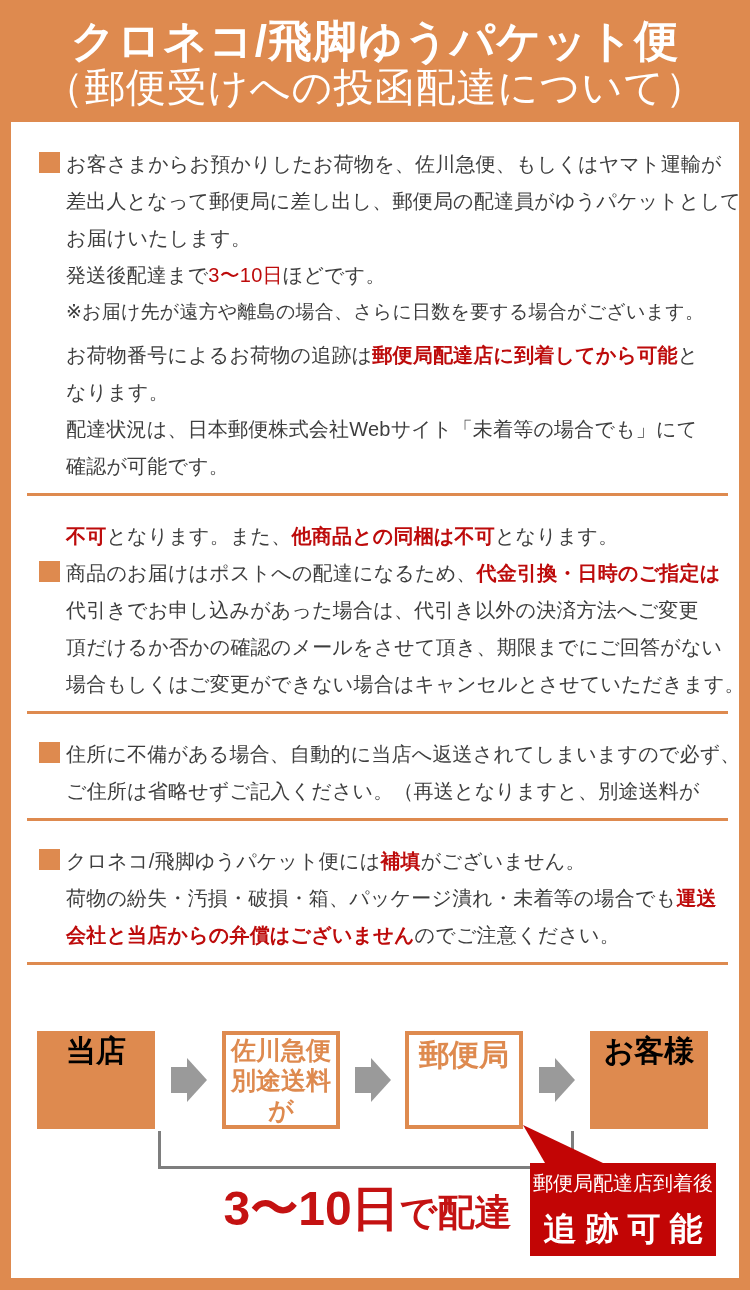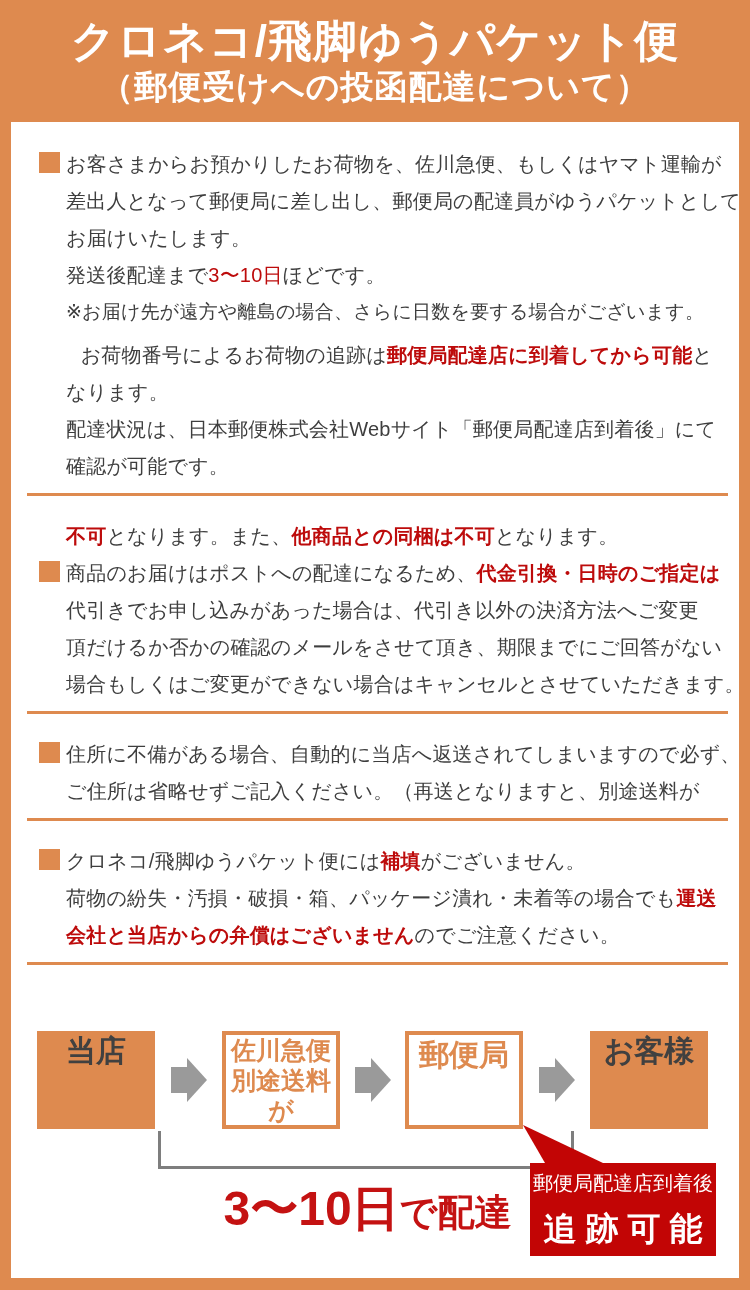--- a/index.html
+++ b/index.html
@@ -9,42 +9,42 @@
   *{margin:0;padding:0;box-sizing:border-box;}
   html,body{width:750px;}
   body{font-family:"Liberation Sans","DejaVu Sans",sans-serif;}
   .page{position:relative;width:750px;height:1290px;background:var(--orange);overflow:hidden;}
 
   
   .hdr{position:absolute;top:0;left:0;width:750px;height:122px;
        display:flex;flex-direction:column;align-items:center;justify-content:center;
        color:#ffffff;text-align:right;}
   .hdr .title{font-size:44px;font-weight:700;line-height:50px;letter-spacing:1px;}
-  .hdr .subtitle{font-size:33px;font-weight:700;line-height:38px;margin-top:2px;letter-spacing:1px;}
+  .hdr .subtitle{font-size:40px;font-weight:400;line-height:38px;margin-top:2px;letter-spacing:1px;}
 
   
   .card{position:absolute;left:11px;top:122px;width:728px;height:1156px;background:#ffffff;overflow:hidden;}
 
   
   .sec{position:relative;padding:22px 26px 8px 55px;}
   .sec.first{padding-top:24px;}
   .line{position:relative;white-space:nowrap;font-size:20px;line-height:37px;
         letter-spacing:0.2px;color:var(--body-text);}
   .line.small{font-size:19px;line-height:36px;}
-  .line.gap{margin-top:7px;text-align:right;}
+  .line.gap{margin-top:7px;}
   .sq{position:absolute;left:-27px;top:6px;width:21px;height:21px;background:var(--orange);}
   .red{color:var(--red-text);}
   .bold{font-weight:700;}
   .divider{height:3px;background:var(--orange);margin:0 11px 0 16px;}
 
   
   .diagram{position:absolute;left:0;top:909px;width:728px;height:247px;}
   .dbox{position:absolute;top:0;width:118px;height:98px;display:flex;flex-direction:column;
         align-items:center;justify-content:flex-start;text-align:center;font-weight:700;}
-  .dbox.solid{background:var(--orange);color:#404040;font-size:30px;}
+  .dbox.solid{background:var(--orange);color:#000000;font-size:30px;}
   .dbox.outline{background:#ffffff;border:4px solid var(--orange);color:var(--orange);font-size:30px;}
   .dbox.two{font-size:25px;line-height:30px;}
   .arrow{position:absolute;top:27px;width:36px;height:44px;}
   .arrow .shaft{position:absolute;left:0;top:9px;width:16px;height:26px;background:var(--arrow-gray);}
   .arrow .head{position:absolute;left:16px;top:0;width:0;height:0;
                border-top:22px solid transparent;border-bottom:22px solid transparent;
                border-left:20px solid var(--arrow-gray);}
   .bracket{position:absolute;left:147px;top:100px;width:416px;height:38px;
            border-left:3px solid var(--bracket-gray);border-right:3px solid var(--bracket-gray);
            border-bottom:3px solid var(--bracket-gray);}
@@ -74,21 +74,21 @@
 
     <div id="sections">
         <section class="sec first">
           <div class="line"><span class="sq"></span><span>お客さまからお預かりしたお荷物を、佐川急便、もしくはヤマト運輸が</span></div>
           <div class="line"><span>差出人となって郵便局に差し出し、郵便局の配達員がゆうパケットとして</span></div>
           <div class="line"><span>お届けいたします。</span></div>
           <div class="line"><span>発送後配達まで</span><span class="red">3〜10日</span><span>ほどです。</span></div>
           <div class="line small"><span>※お届け先が遠方や離島の場合、さらに日数を要する場合がございます。</span></div>
           <div class="line gap"><span>お荷物番号によるお荷物の追跡は</span><span class="red bold">郵便局配達店に到着してから可能</span><span>と</span></div>
           <div class="line"><span>なります。</span></div>
-          <div class="line"><span>配達状況は、日本郵便株式会社Webサイト「郵便局配達店到着後」にて</span></div>
+          <div class="line"><span>配達状況は、日本郵便株式会社Webサイト「未着等の場合でも」にて</span></div>
           <div class="line"><span>確認が可能です。</span></div>
         </section>
         <div class="divider"></div>
         <section class="sec">
           <div class="line"><span class="red bold">不可</span><span>となります。また、</span><span class="red bold">他商品との同梱は不可</span><span>となります。</span></div>
           <div class="line"><span class="sq"></span><span>商品のお届けはポストへの配達になるため、</span><span class="red bold">代金引換・日時のご指定は</span></div>
           <div class="line"><span>代引きでお申し込みがあった場合は、代引き以外の決済方法へご変更</span></div>
           <div class="line"><span>頂だけるか否かの確認のメールをさせて頂き、期限までにご回答がない</span></div>
           <div class="line"><span>場合もしくはご変更ができない場合はキャンセルとさせていただきます。</span></div>
         </section>

